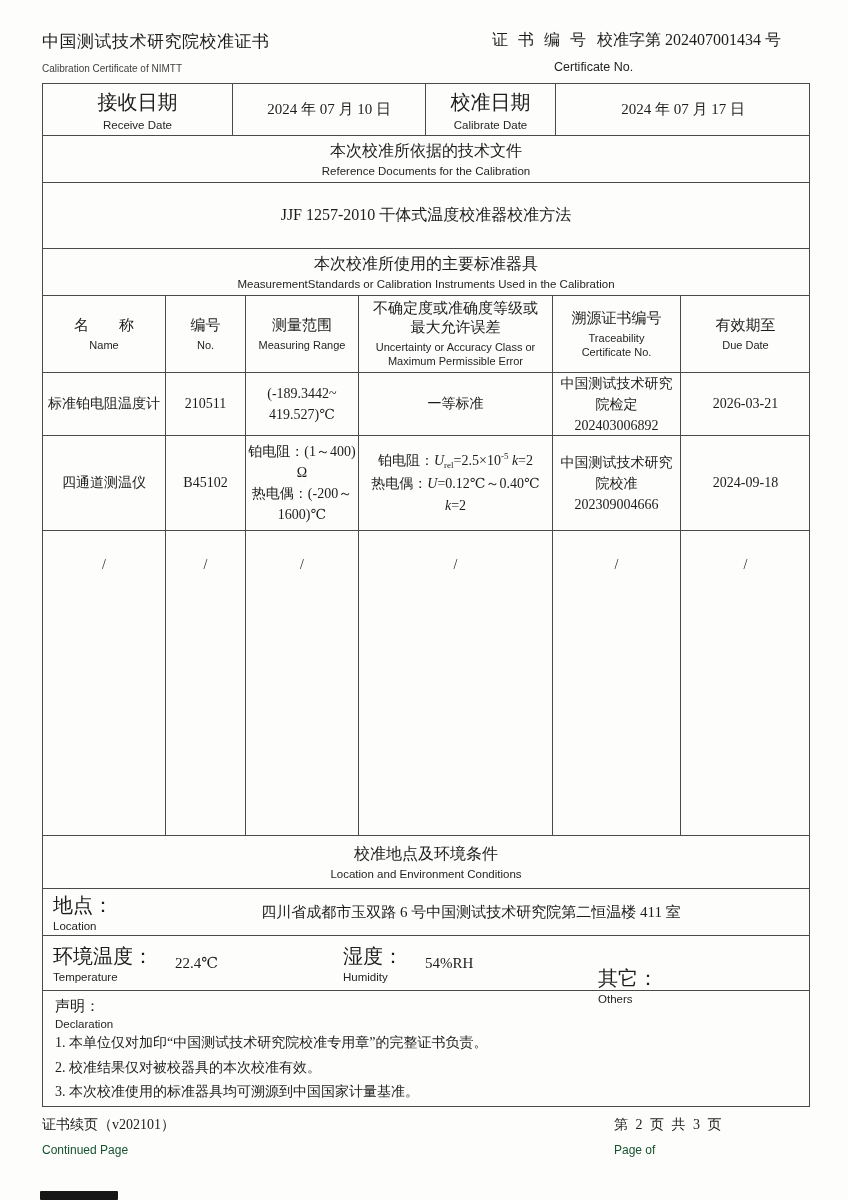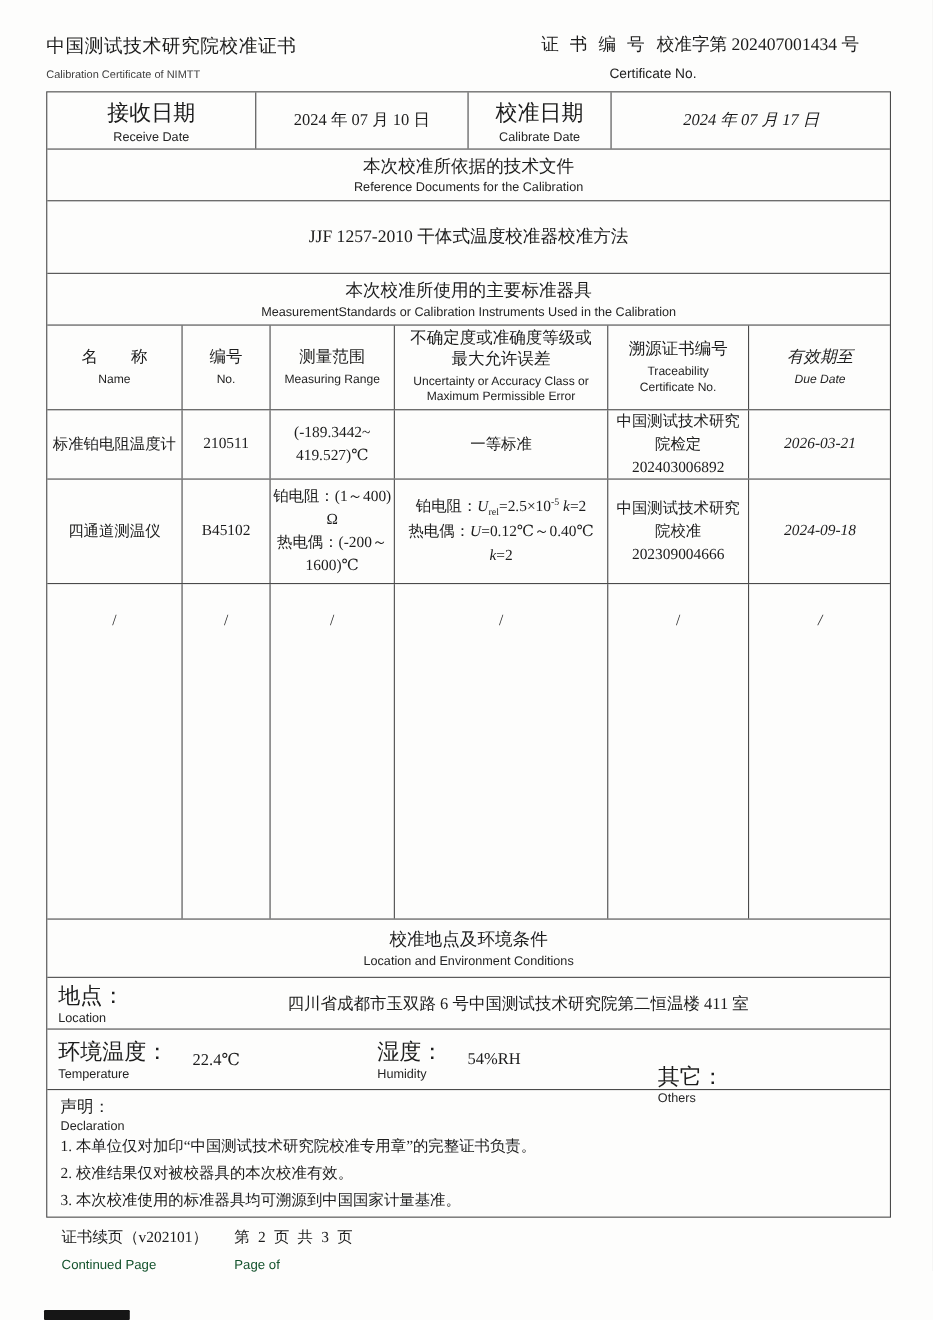--- a/index.html
+++ b/index.html
@@ -36,21 +36,21 @@
     box-sizing:border-box;
   }
   .row{border-bottom:1px solid var(--bd);box-sizing:border-box;}
   .row:last-child{border-bottom:none;}
 
   .cell{
     border-right:1px solid var(--bd);box-sizing:border-box;
     display:flex;flex-direction:column;align-items:center;justify-content:center;
     text-align:center;overflow:hidden;
   }
-  .cell:last-child{border-right:none;font-style:italic;}
+  .cell:last-child{border-right:none;}
 
   .cn-label{font-size:20px;}
   .en-label{font-family:"Liberation Sans","DejaVu Sans",sans-serif;font-size:11.5px;margin-top:3px;color:#242424;white-space:pre-line;}
   .value{font-size:15px;}
 
   
   .r-dates{height:52px;display:grid;grid-template-columns:190px 193px 130px 254px;}
   .r-sec{height:47px;display:flex;flex-direction:column;align-items:center;justify-content:center;text-align:center;}
   .r-doc{height:66px;display:flex;align-items:center;justify-content:center;font-size:16px;}
   .r-cols{height:77px;display:grid;grid-template-columns:123px 80px 113px 194px 128px 129px;}
@@ -87,22 +87,22 @@
   .env-lbl .en-label{display:block;margin-top:1px;text-align:left;}
   .env-val{font-size:15px;margin-left:22px;}
 
   
   .decl-cn{font-size:15px;}
   .decl-en{font-family:"Liberation Sans","DejaVu Sans",sans-serif;font-size:11.5px;margin-top:2px;color:#242424;}
   .decl-item{font-size:14px;line-height:1.62;margin-top:2px;}
 
   
   .doc-footer{
-    position:absolute;left:56px;top:1116px;width:768px;
-    display:flex;justify-content:flex-start;align-items:flex-start;gap:24px;
+    position:absolute;left:42px;top:1116px;width:768px;
+    display:flex;justify-content:space-between;align-items:flex-start;gap:24px;
   }
   .df-left .cn,.df-right .cn{font-size:14px;}
   .df-left .en,.df-right .en{font-family:"Liberation Sans","DejaVu Sans",sans-serif;font-size:12px;margin-top:9px;color:#14532d;}
   .df-right{width:196px;}
   .df-right .cn{letter-spacing:2px;}
 
   .scan-bar{
     position:absolute;left:40px;top:1191px;width:78px;height:9px;
     background:#161616;border-radius:1px;
   }

